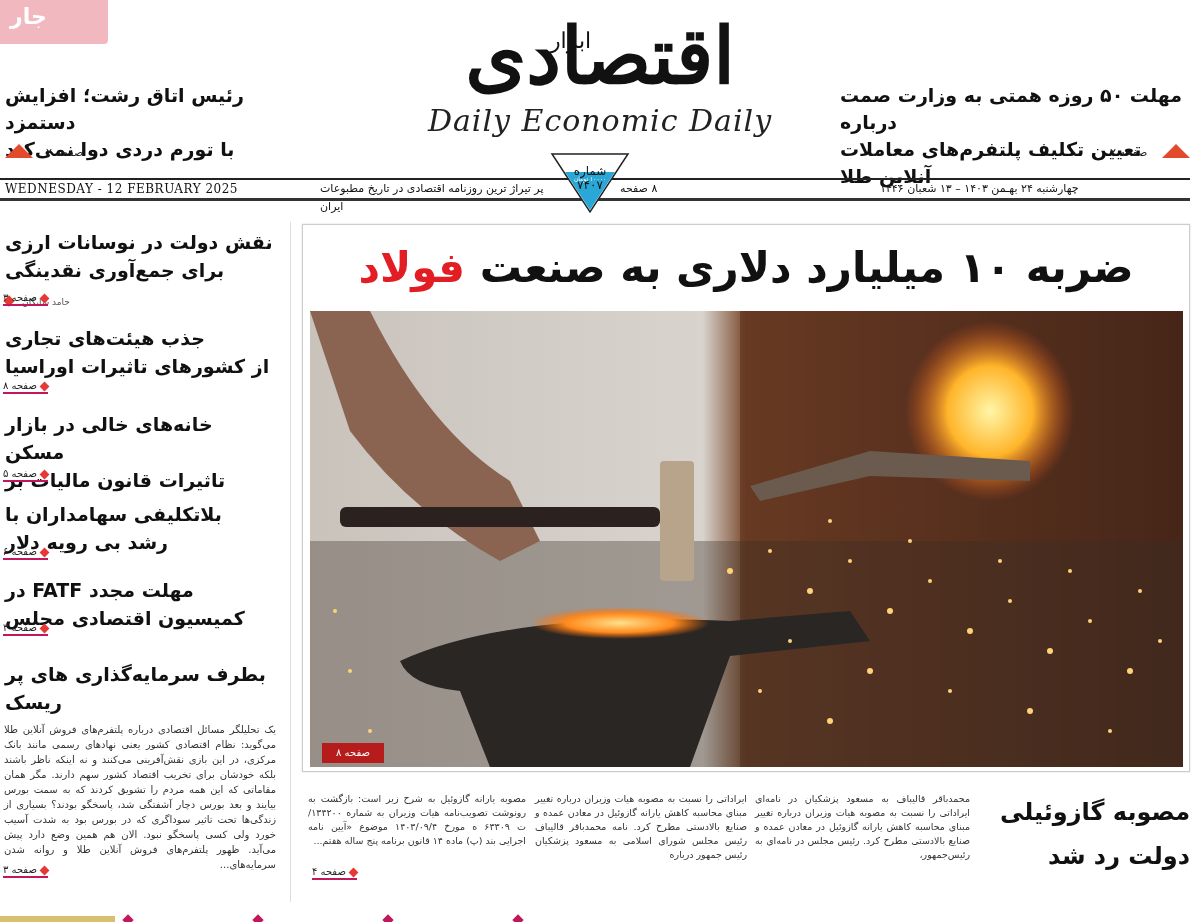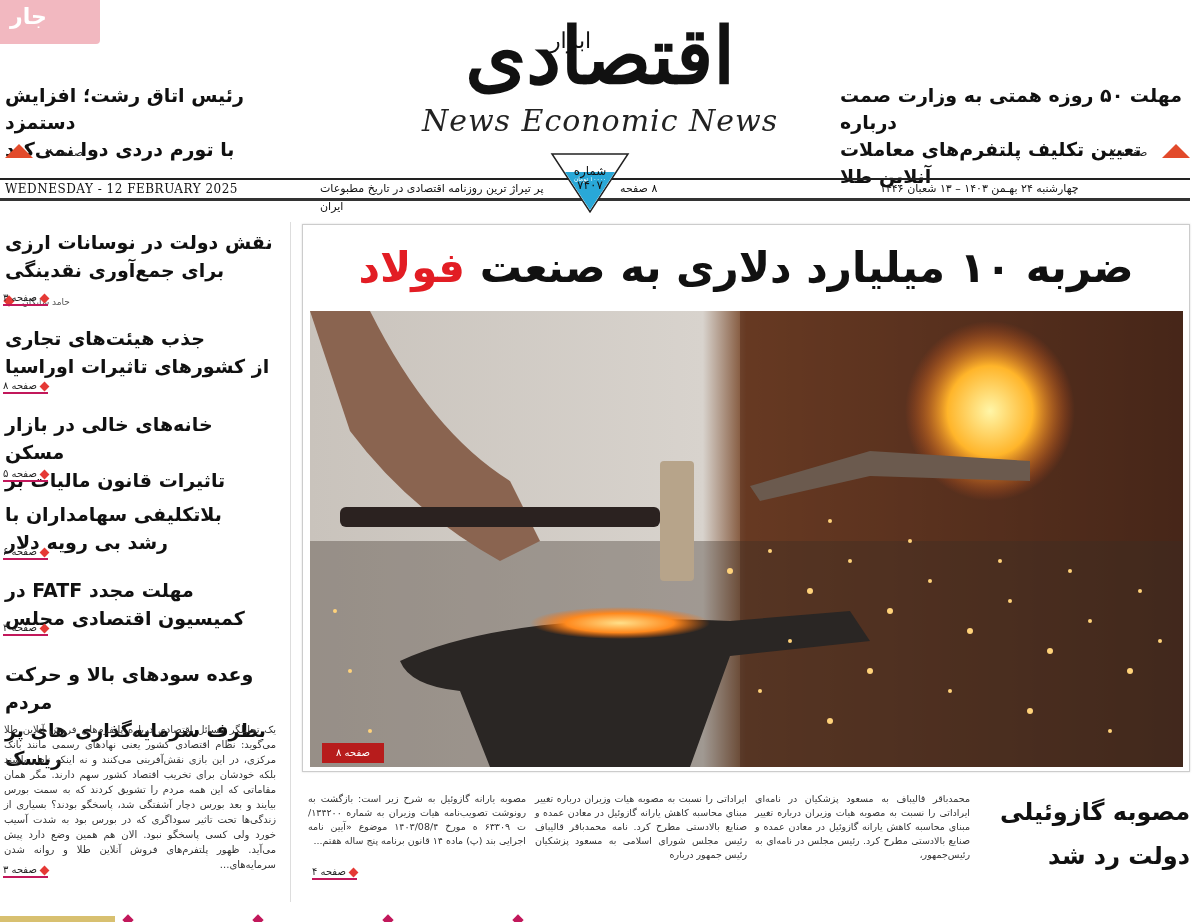--- a/index.html
+++ b/index.html
@@ -2,21 +2,21 @@
 <html><head>
 <meta charset="utf-8">
 <style>
   * { box-sizing: border-box; margin: 0; padding: 0; }
   html, body { width: 1200px; height: 922px; overflow: hidden; background: #ffffff; }
   body { position: relative; font-family: "DejaVu Sans", sans-serif; color: #111; }
   .abs { position: absolute; }
   .rtl { direction: rtl; text-align: left; }
 
   
-  .corner-tag { left: 0; top: 0; width: 100px; height: 44px; background: #f2b8c0; border-bottom-right-radius: 4px; }
+  .corner-tag { left: 0; top: 0; width: 108px; height: 44px; background: #f2b8c0; border-bottom-right-radius: 4px; }
   .corner-tag span { position: absolute; left: 10px; top: 4px; font-size: 22px; font-weight: bold; color: #fff; direction: rtl; }
 
   
   .masthead { left: 400px; top: 8px; width: 400px; height: 140px; text-align: center; }
   .logo-fa { font-family: "DejaVu Serif", serif; font-size: 78px; font-weight: bold; line-height: 96px; color: #111; direction: rtl; letter-spacing: -2px; }
   .logo-abrar { position: absolute; left: 150px; top: 20px; font-family: "DejaVu Serif", serif; font-size: 22px; color: #111; direction: rtl; }
   .logo-en { font-family: "DejaVu Serif", serif; font-size: 30px; line-height: 34px; color: #222; letter-spacing: 1px; font-style: italic; }
 
   .teaser { font-weight: bold; font-size: 19px; line-height: 27px; }
   .page-ref { font-size: 11px; color: #222; }
@@ -73,21 +73,21 @@
 <div class="abs rtl" style="left:840px; top:82px; width:350px;">
   <div class="teaser">مهلت ۵۰ روزه همتی به وزارت صمت درباره</div>
   <div class="teaser">تعیین تکلیف پلتفرم‌های معاملات آنلاین طلا</div>
 </div>
 <div class="abs tri-up" style="left:1162px; top:144px;"></div>
 <div class="abs page-ref" style="left:1110px; top:146px; direction:rtl;">صفحه ۲</div>
 
 <div class="abs masthead">
   <div class="logo-fa">اقتصادی</div>
   <div class="logo-abrar">ابرار</div>
-  <div class="logo-en">News Economic News</div>
+  <div class="logo-en">Daily Economic Daily</div>
 </div>
 
 <div class="abs infobar-top"></div>
 <div class="abs infobar-bot"></div>
 <div class="abs infobar-text date-en">WEDNESDAY - 12 FEBRUARY 2025</div>
 <div class="abs infobar-text rtl" style="left:320px; width:248px;">پر تیراژ ترین روزنامه اقتصادی در تاریخ مطبوعات ایران</div>
 <div class="abs infobar-text rtl" style="left:620px; width:56px;">۸ صفحه</div>
 <div class="abs infobar-text rtl" style="left:880px; width:306px;">چهارشنبه ۲۴ بهـمن ۱۴۰۳ – ۱۳ شعبان ۱۴۴۶</div>
 
 <div class="abs issue-badge">
@@ -141,21 +141,20 @@
 
   <div class="story rtl" style="top:354px;">
     <div class="story-title">مهلت مجدد FATF در</div>
     <div class="story-title">کمیسیون اقتصادی مجلس</div>
   </div>
   <div class="ref-row rtl" style="top:400px;">
     <span class="dot"></span><span>صفحه ۳</span>
   </div>
 
   <div class="story rtl" style="top:438px;">
-    <div class="story-title">وعده سودهای بالا و حرکت مردم</div>
     <div class="story-title">بطرف سرمایه‌گذاری های پر ریسک</div>
   </div>
   <div class="abs body-text rtl" style="left:4px; top:500px; width:272px;">یک تحلیلگر مسائل اقتصادی درباره پلتفرم‌های فروش آنلاین طلا می‌گوید: نظام اقتصادی کشور یعنی نهادهای رسمی مانند بانک مرکزی، در این بازی نقش‌آفرینی می‌کنند و نه اینکه ناظر باشند بلکه خودشان برای تخریب اقتصاد کشور سهم دارند. مگر همان مقاماتی که این همه مردم را تشویق کردند که به سمت بورس بیایند و بعد بورس دچار آشفتگی شد، پاسخگو بودند؟ بسیاری از زندگی‌ها تحت تاثیر سوداگری که در بورس بود به شدت آسیب خورد ولی کسی پاسخگو نبود. الان هم همین وضع دارد پیش می‌آید. ظهور پلتفرم‌های فروش آنلاین طلا و روانه شدن سرمایه‌های...</div>
   <div class="ref-row rtl" style="top:642px;">
     <span class="dot"></span><span>صفحه ۳</span>
   </div>
 </div>
 
 <div class="abs main-frame"></div>
 <div class="abs headline">
@@ -234,21 +233,21 @@
 <div class="abs photo-ref">
   <span>صفحه ۸</span>
 </div>
 
 <div class="abs bottom-head" style="left:960px; top:790px; width:230px;">
   <div>مصوبه گازوئیلی</div>
   <div>دولت رد شد</div>
 </div>
 <div class="abs bottom-text" style="left:755px; top:792px; width:215px;">محمدباقر قالیباف به مسعود پزشکیان در نامه‌ای ایراداتی را نسبت به مصوبه هیات وزیران درباره تغییر مبنای محاسبه کاهش یارانه گازوئیل در معادن عمده و صنایع بالادستی مطرح کرد. رئیس مجلس در نامه‌ای به رئیس‌جمهور،</div>
 <div class="abs bottom-text" style="left:535px; top:792px; width:212px;">ایراداتی را نسبت به مصوبه هیات وزیران درباره تغییر مبنای محاسبه کاهش یارانه گازوئیل در معادن عمده و صنایع بالادستی مطرح کرد. نامه محمدباقر قالیباف رئیس مجلس شورای اسلامی به مسعود پزشکیان رئیس جمهور درباره</div>
-<div class="abs bottom-text" style="left:308px; top:792px; width:218px;">مصوبه یارانه گازوئیل به شرح زیر است: بازگشت به رونوشت تصویب‌نامه هیات وزیران به شماره ۱۳۴۲۰۰/ ت ۶۳۳۰۹ ه مورخ ۱۴۰۳/08/۴ موضوع «آیین نامه اجرایی بند (پ) ماده ۱۴ قانون برنامه پنج ساله هفتم...</div>
+<div class="abs bottom-text" style="left:308px; top:792px; width:218px;">مصوبه یارانه گازوئیل به شرح زیر است: بازگشت به رونوشت تصویب‌نامه هیات وزیران به شماره ۱۳۴۲۰۰/ ت ۶۳۳۰۹ ه مورخ ۱۴۰۳/۰۹/۴ موضوع «آیین نامه اجرایی بند (پ) ماده ۱۴ قانون برنامه پنج ساله هفتم...</div>
 <div class="abs ref-row rtl" style="left:312px; top:866px;">
   <span class="dot"></span><span>صفحه ۴</span>
 </div>
 
 <div class="abs footer-strip">
   <div class="abs" style="left:0; top:2px; width:115px; height:6px; background:#d8c070;"></div>
   <div class="abs" style="left:124px; top:2px; width:8px; height:8px; background:#c2185b; transform:rotate(45deg);"></div>
   <div class="abs" style="left:254px; top:2px; width:8px; height:8px; background:#c2185b; transform:rotate(45deg);"></div>
   <div class="abs" style="left:384px; top:2px; width:8px; height:8px; background:#c2185b; transform:rotate(45deg);"></div>
   <div class="abs" style="left:514px; top:2px; width:8px; height:8px; background:#c2185b; transform:rotate(45deg);"></div>

